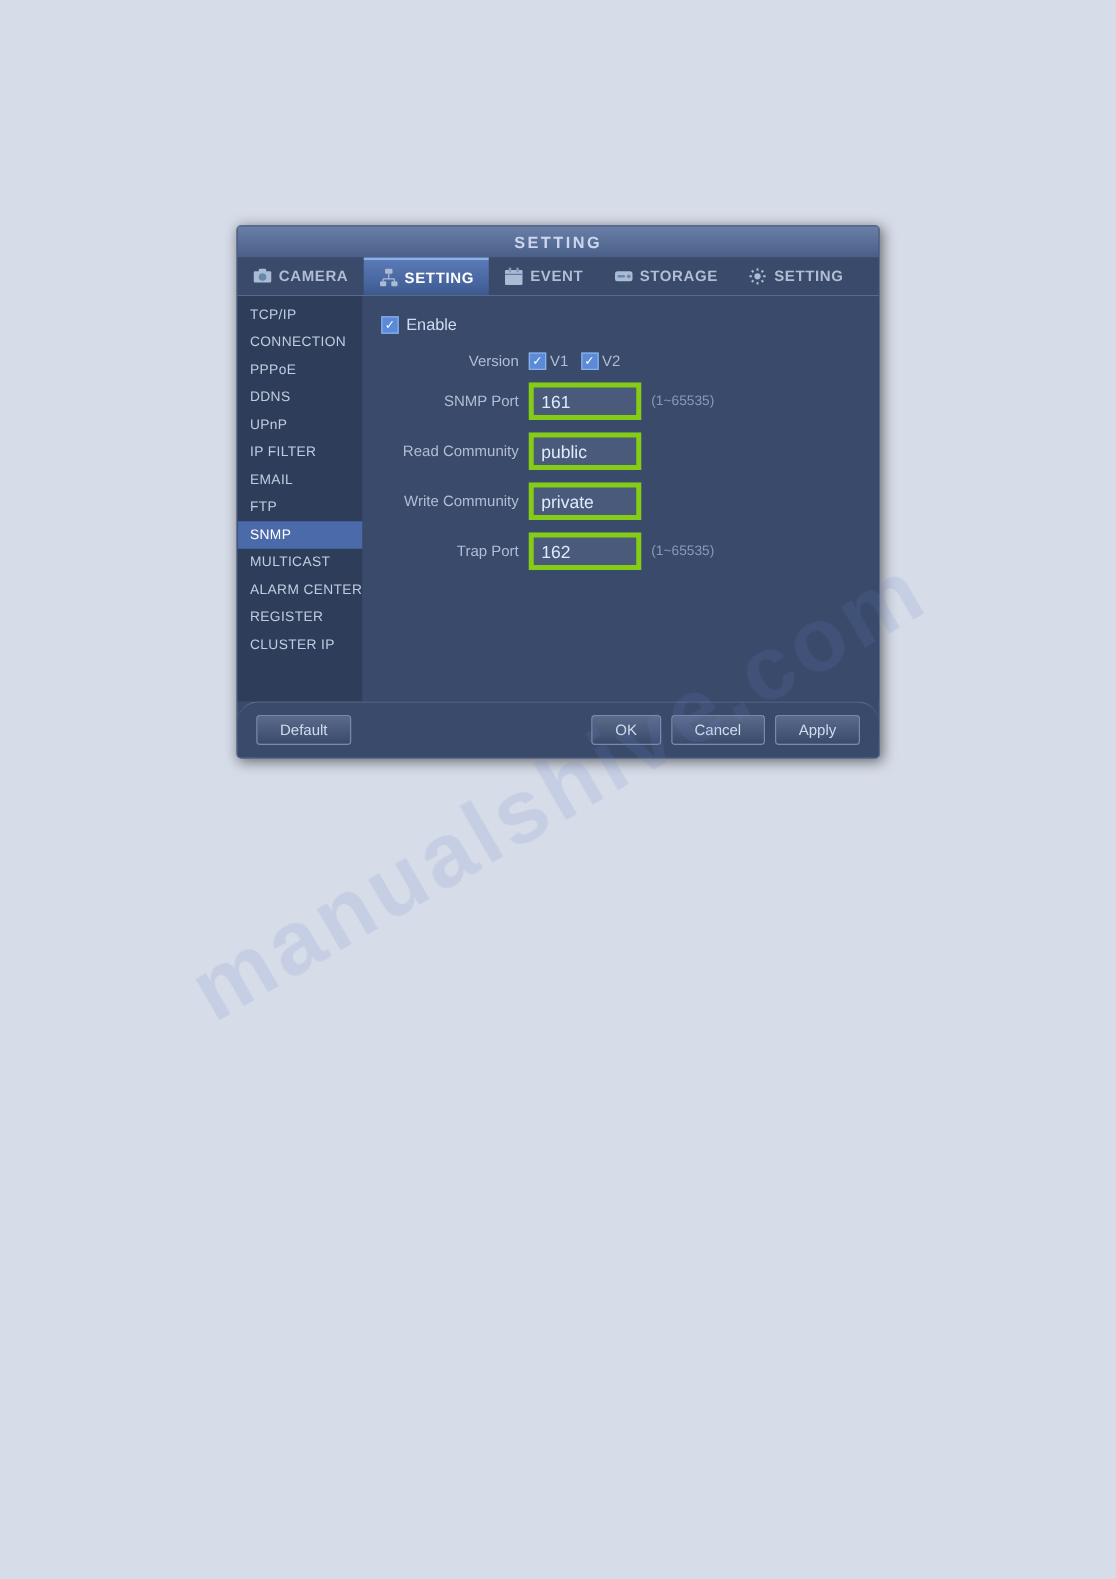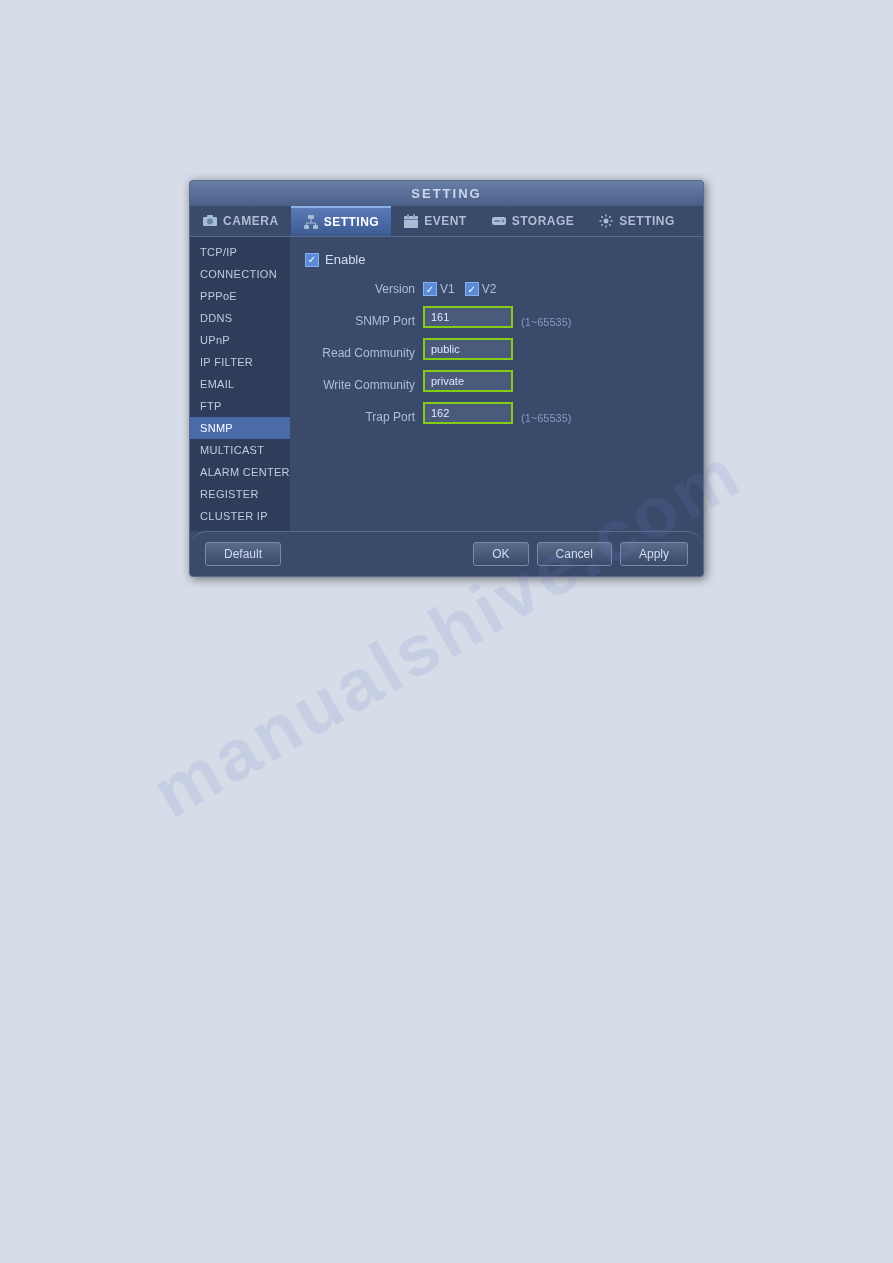--- a/index.html
+++ b/index.html
@@ -118,39 +118,39 @@
       font-size: 10px;
     }
 
     .enable-label {
       color: #d0ddf0;
       font-size: 13px;
     }
 
     .form-row {
       display: flex;
-      align-items: flex-end;
+      align-items: center;
       margin-bottom: 10px;
       gap: 8px;
     }
 
     .form-label {
       color: #b0bdd4;
       font-size: 12px;
       width: 110px;
       text-align: right;
       flex-shrink: 0;
     }
 
     .form-input {
       background: #4a5a7a;
-      border: 2px solid #84cc16;
+      border: 4px solid #84cc16;
       color: #e0eaff;
       padding: 3px 6px;
-      font-size: 11px;
+      font-size: 14px;
       width: 90px;
       outline: none;
     }
 
     .form-hint {
       color: #8899bb;
       font-size: 11px;
     }
 
     .version-row {

